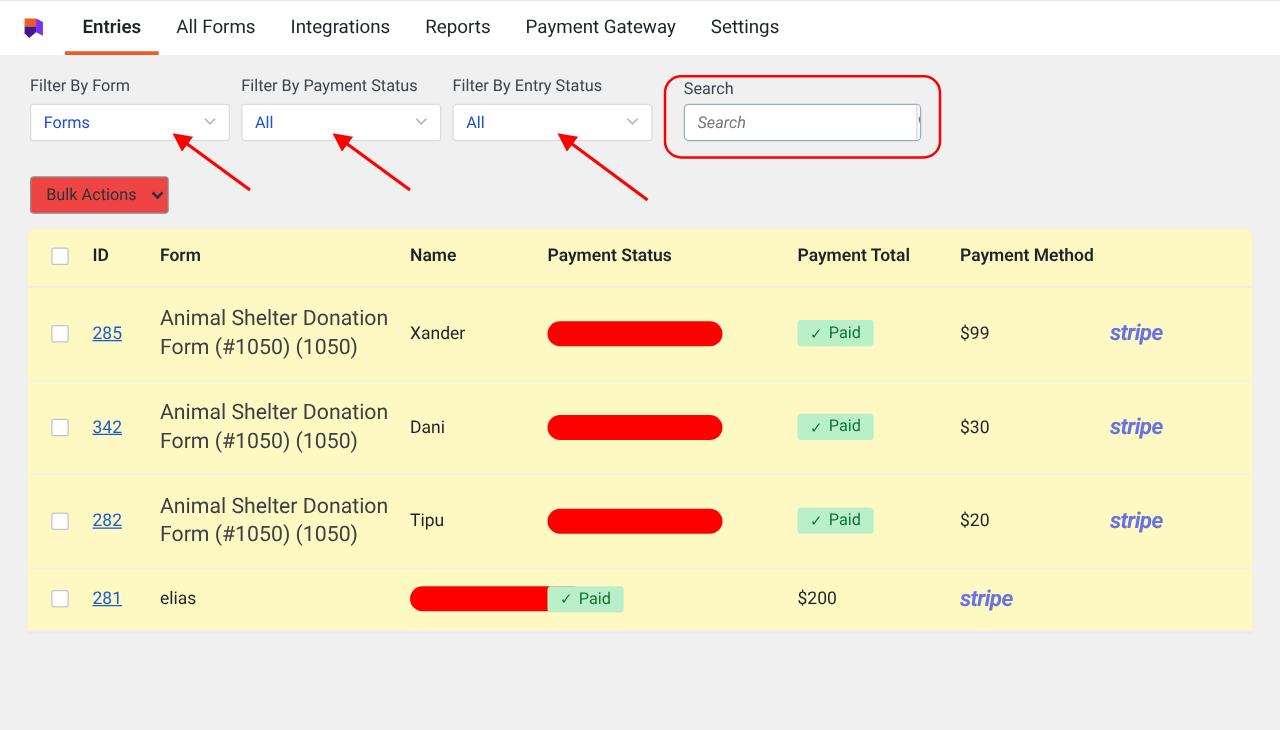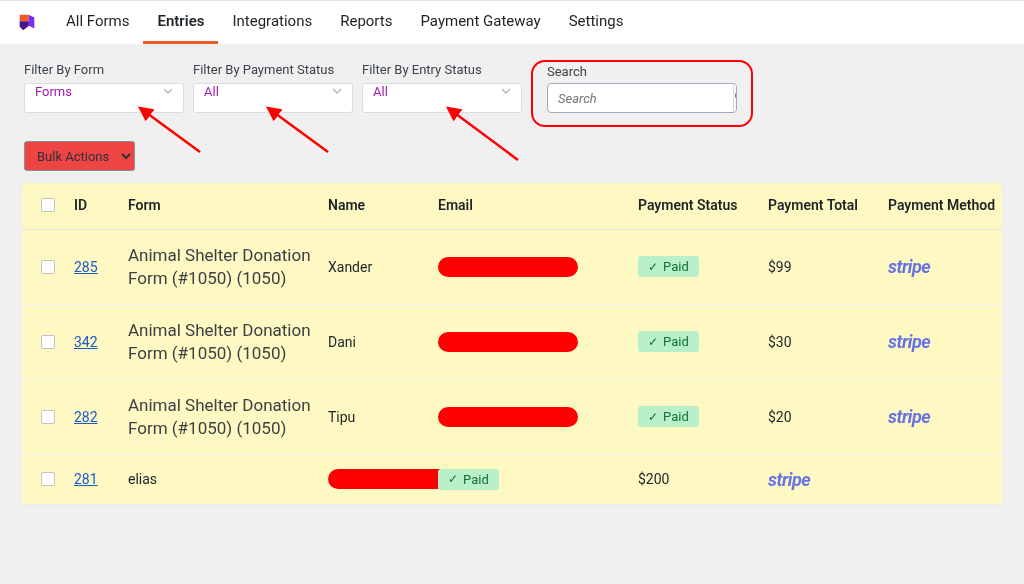--- a/index.html
+++ b/index.html
@@ -9,21 +9,21 @@
   .topbar { background: #fff; border-top: 1px solid #e5e5e5; display: flex; align-items: center; height: 44px; padding: 0 10px; }
   .logo { width: 22px; height: 22px; margin: 0 14px 0 6px; display: flex; align-items: center; }
   .nav { display: flex; height: 100%; }
   .nav-item { display: flex; align-items: center; padding: 0 14px; font-size: 15px; color: #1d2327; cursor: pointer; border-bottom: 3px solid transparent; }
   .nav-item.active { font-weight: 600; border-bottom-color: #f05a24; }
 
   
   .filters { display: flex; gap: 9px; padding: 18px 24px 8px 24px; }
   .filter-group { display: flex; flex-direction: column; gap: 6px; }
   .filter-label { font-size: 13px; color: #3c434a; }
-  .select-box { width: 160px; height: 30px; border: 1px solid #dcdcde; background: #fff; border-radius: 3px; display: flex; justify-content: space-between; padding: 0 10px; color: #a21caf; font-size: 13px; cursor: pointer; }
+  .select-box { width: 160px; height: 30px; border: 1px solid #dcdcde; background: #fff; border-radius: 3px; display: flex; align-items: center; justify-content: space-between; padding: 0 10px; color: #1d4ed8; font-size: 13px; cursor: pointer; }
   .select-box .chev { color: #b0b6be; }
   .search-wrap { border: 2px solid #ff0000; padding: 0 14px 12px 14px; border-radius: 14px; margin-top: -2px; }
   .search-label { font-size: 13px; color: #3c434a; padding: 2px 0 4px 0; display: block; }
   .search-box { width: 190px; height: 30px; border: 1px solid #9dabba; border-radius: 4px; display: flex; align-items: center; background: #fff; overflow: hidden; }
   .search-input { flex: 1; border: none; outline: none; padding: 0 10px; font-size: 13px; font-style: italic; color: #8a8f98; background: transparent; }
   .search-btn { width: 34px; height: 100%; border: none; border-left: 1px solid #d6dde4; background: #f6f7f7; display: flex; align-items: center; justify-content: center; cursor: pointer; color: #6b7280; }
 
   
   .bulk-row { padding: 6px 24px 12px 24px; }
   .bulk-select { height: 30px; padding: 0 8px; border: 1px solid #8c8f94; border-radius: 3px; background: #ef4444; font-size: 13px; color: #2c3338; cursor: pointer; }
@@ -51,22 +51,22 @@
 
 <div class="topbar">
   <div class="logo">
     <svg viewBox="0 0 24 24" width="22" height="22">
       <path d="M4 3 L14 3 L14 10 L4 10 Z" fill="#f05a24"></path>
       <path d="M14 3 L20 6 L20 18 L14 15 Z" fill="#7b2ff2"></path>
       <path d="M4 10 L14 10 L14 15 L8 20 L4 16 Z" fill="#4a148c"></path>
     </svg>
   </div>
   <div class="nav">
+    <div class="nav-item active">Entries</div>
     <div class="nav-item">All Forms</div>
-    <div class="nav-item active">Entries</div>
     <div class="nav-item">Integrations</div>
     <div class="nav-item">Reports</div>
     <div class="nav-item">Payment Gateway</div>
     <div class="nav-item">Settings</div>
   </div>
 </div>
 
 <div class="filters">
   <div class="filter-group">
     <span class="filter-label">Filter By Form</span>
@@ -127,21 +127,20 @@
 </div>
 
 <div class="card">
   <div class="row header">
     <div class="cell cb">
         <div class="checkbox"></div>
       </div>
     <div class="cell">ID</div>
     <div class="cell">Form</div>
     <div class="cell">Name</div>
-    <div class="cell">Email</div>
     <div class="cell">Payment Status</div>
     <div class="cell">Payment Total</div>
     <div class="cell">Payment Method</div>
   </div>
 
   <div id="rows-container">
       <div class="row">
         <div class="cell cb">
           <div class="checkbox"></div>
         </div>

